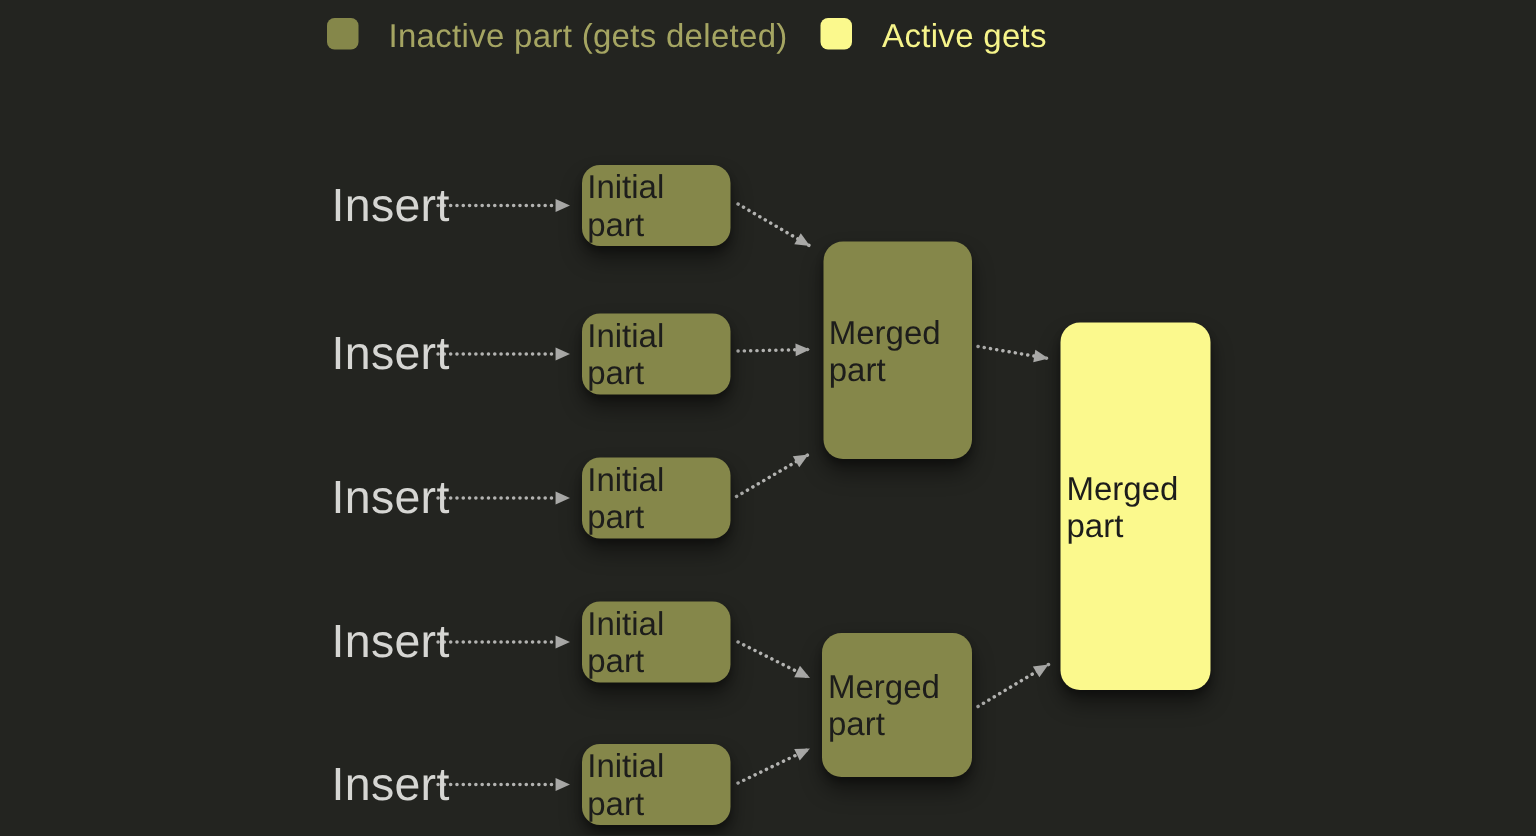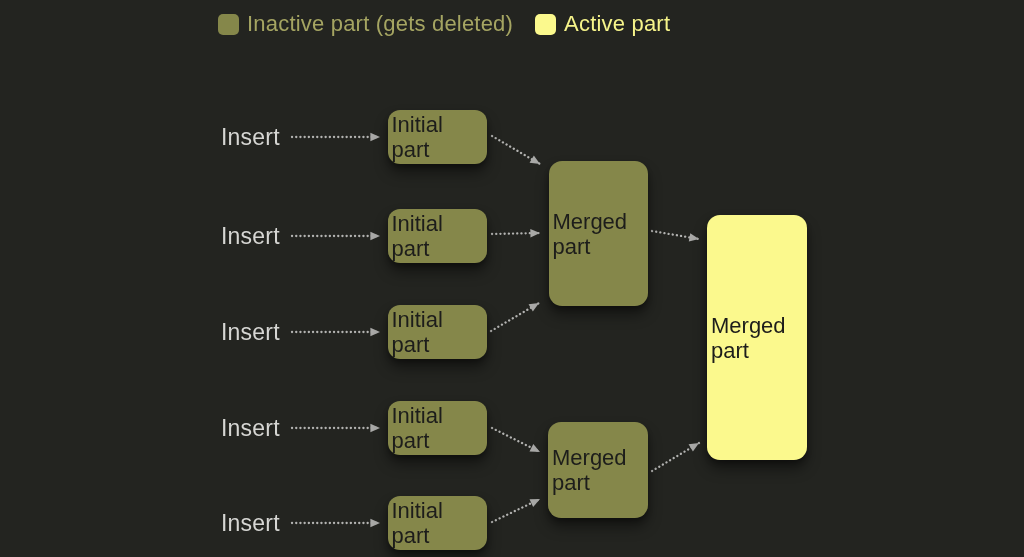--- a/index.html
+++ b/index.html
@@ -26,35 +26,35 @@
 
   
   .legend {
     position: absolute;
     left: 218px;
     top: 12px;
     display: flex;
     align-items: center;
     gap: 22px;
   }
-  .legend-item { display: flex; align-items: center; gap: 8px; }
+  .legend-item { display: flex; align-items: flex-start; gap: 20px; }
   .swatch { width: 21px; height: 21px; border-radius: 5px; flex: 0 0 auto; }
   .swatch.inactive { background: var(--inactive-fill); }
   .swatch.active { background: var(--active-fill); }
   .legend-label { font-size: 22px; line-height: 24px; letter-spacing: 0.2px; }
   .legend-label.inactive { color: var(--inactive-legend-text); }
   .legend-label.active { color: var(--active-legend-text); }
 
   
   .insert-label {
     position: absolute;
     left: 221px;
     transform: translateY(-50%);
     color: var(--insert-text);
-    font-size: 23px;
+    font-size: 31px;
     letter-spacing: 0.2px;
     white-space: nowrap;
   }
 
   
   .node {
     position: absolute;
     display: flex;
     align-items: center;
     justify-content: center;
@@ -85,21 +85,21 @@
 
 <div class="stage">
 
   <div class="legend">
     <div class="legend-item">
       <span class="swatch inactive"></span>
       <span class="legend-label inactive">Inactive part (gets deleted)</span>
     </div>
     <div class="legend-item">
       <span class="swatch active"></span>
-      <span class="legend-label active">Active part</span>
+      <span class="legend-label active">Active gets</span>
     </div>
   </div>
 
   <svg class="arrows" viewBox="0 0 1024 557" xmlns="http://www.w3.org/2000/svg">
     <defs>
       <marker id="ah" viewBox="0 0 10 10" refX="9.5" refY="5" markerWidth="5.2" markerHeight="4.4" orient="auto-start-reverse">
         <path class="arrowhead-fill" d="M0,0.8 L9.5,5 L0,9.2 Z"></path>
       </marker>
     </defs>
     <line class="edge" x1="292" y1="137" x2="380" y2="137" marker-end="url(#ah)"></line>

